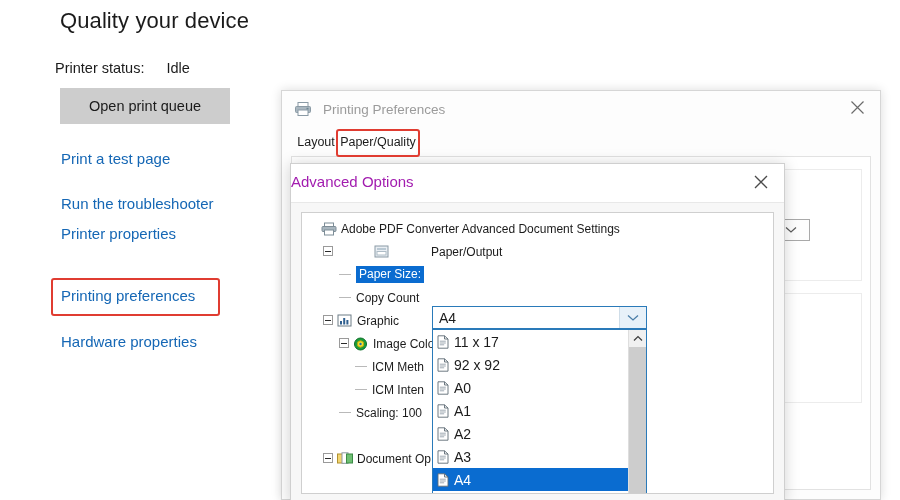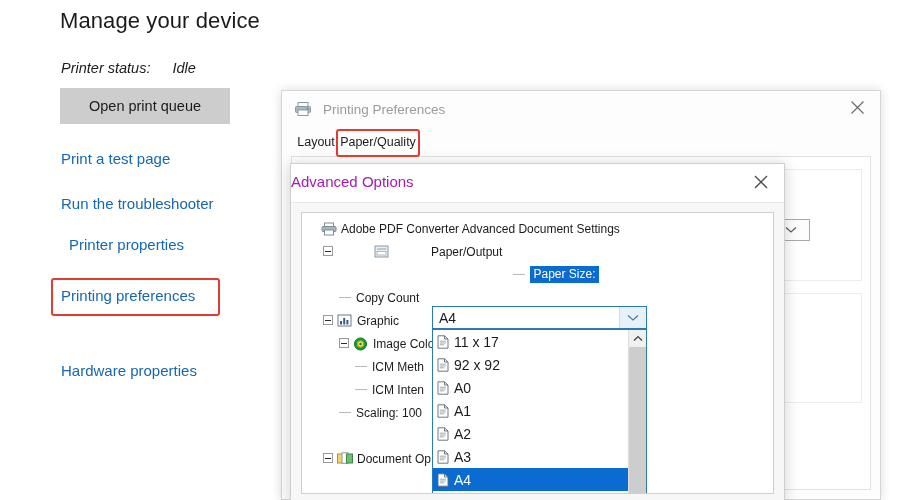--- a/index.html
+++ b/index.html
@@ -11,42 +11,42 @@
     -webkit-font-smoothing: antialiased;
   }
   #root { position: relative; width: 900px; height: 500px; background:#fff; }
 
   
   .page-title {
     position: absolute; left: 60px; top: 8px;
     font-size: 22px; color: #1b1b1b; font-weight: 400; letter-spacing: .1px;
   }
   .status-row {
-    position: absolute; left: 61px; top: 60px;
-    font-size: 14.5px; color: #1b1b1b; white-space: nowrap; font-style: italic;
+    position: absolute; left: 55px; top: 60px;
+    font-size: 14.5px; color: #1b1b1b; white-space: nowrap;
   }
   .status-row .status-label { margin-right: 22px; }
   .queue-btn {
     position: absolute; left: 60px; top: 88px;
     width: 170px; height: 36px;
     background: #cdcdcd; border: 1px solid #cdcdcd;
     color: #1b1b1b; font-size: 14.5px;
     font-family: "Liberation Sans", sans-serif;
     display: flex; align-items: center; justify-content: center;
     padding: 0; cursor: default;
   }
   .link {
     position: absolute; left: 61px;
     font-size: 15px; color: #1567b5; white-space: nowrap; cursor: pointer;
   }
   .link-0 { top: 150px; }
   .link-1 { top: 195px; }
-  .link-2 { top: 236px; margin-left: 8px; }
+  .link-2 { top: 225px; }
   .link-3 { top: 287px; }
-  .link-4 { top: 333px; margin-top: 29px; }
+  .link-4 { top: 333px; }
 
   .red-box {
     position: absolute; box-sizing: border-box;
     border: 2px solid #e03c31; border-radius: 3px;
     background: transparent; pointer-events: none;
   }
   #hl-printing-prefs { left: 51px; top: 278px; width: 169px; height: 38px; }
   #hl-paper-quality  { left: 336px; top: 129px; width: 84px;  height: 28px; }
 
   
@@ -186,21 +186,21 @@
     position: absolute; left: 0; top: 0; width: 17px; height: 17px;
     background: #f0f0f0; display: flex; align-items: center; justify-content: center;
   }
   svg { display: block; }
 </style>
 </head>
 <body>
 
 <div id="root">
 
-  <div class="page-title">Manage your device</div>
+  <div class="page-title">Quality your device</div>
 
   <div class="status-row">
     <span class="status-label">Printer status:</span><span>Idle</span>
   </div>
 
   <button class="queue-btn">Open print queue</button>
 
   <a class="link link-0">Print a test page</a>
   <a class="link link-1">Run the troubleshooter</a>
   <a class="link link-2">Printer properties</a>
@@ -274,21 +274,21 @@
             </span>
             <span class="ticon">
               <svg width="15" height="13" viewBox="0 0 15 13">
                 <rect x="1" y="1" width="13" height="11" fill="#e9eef3" stroke="#8a9aa5"></rect>
                 <rect x="3" y="3" width="9" height="2" fill="#b9c8d3"></rect>
                 <rect x="3" y="6.5" width="9" height="3.5" fill="#fff" stroke="#aebcc6"></rect>
               </svg>
             </span>
             <span class="tlabel">Paper/Output</span>
           </div>
-          <div class="tnode" style="padding-left: 36px; justify-content: center;">
+          <div class="tnode" style="padding-left: 36px;">
             <span class="tdash"></span>
             <span class="tlabel sel">Paper Size:</span>
           </div>
           <div class="tnode" style="padding-left: 36px;">
             <span class="tdash"></span>
             <span class="tlabel">Copy Count</span>
           </div>
           <div class="tnode" style="padding-left: 20px;">
             <span class="tw">
               <span class="tw-box"></span>

